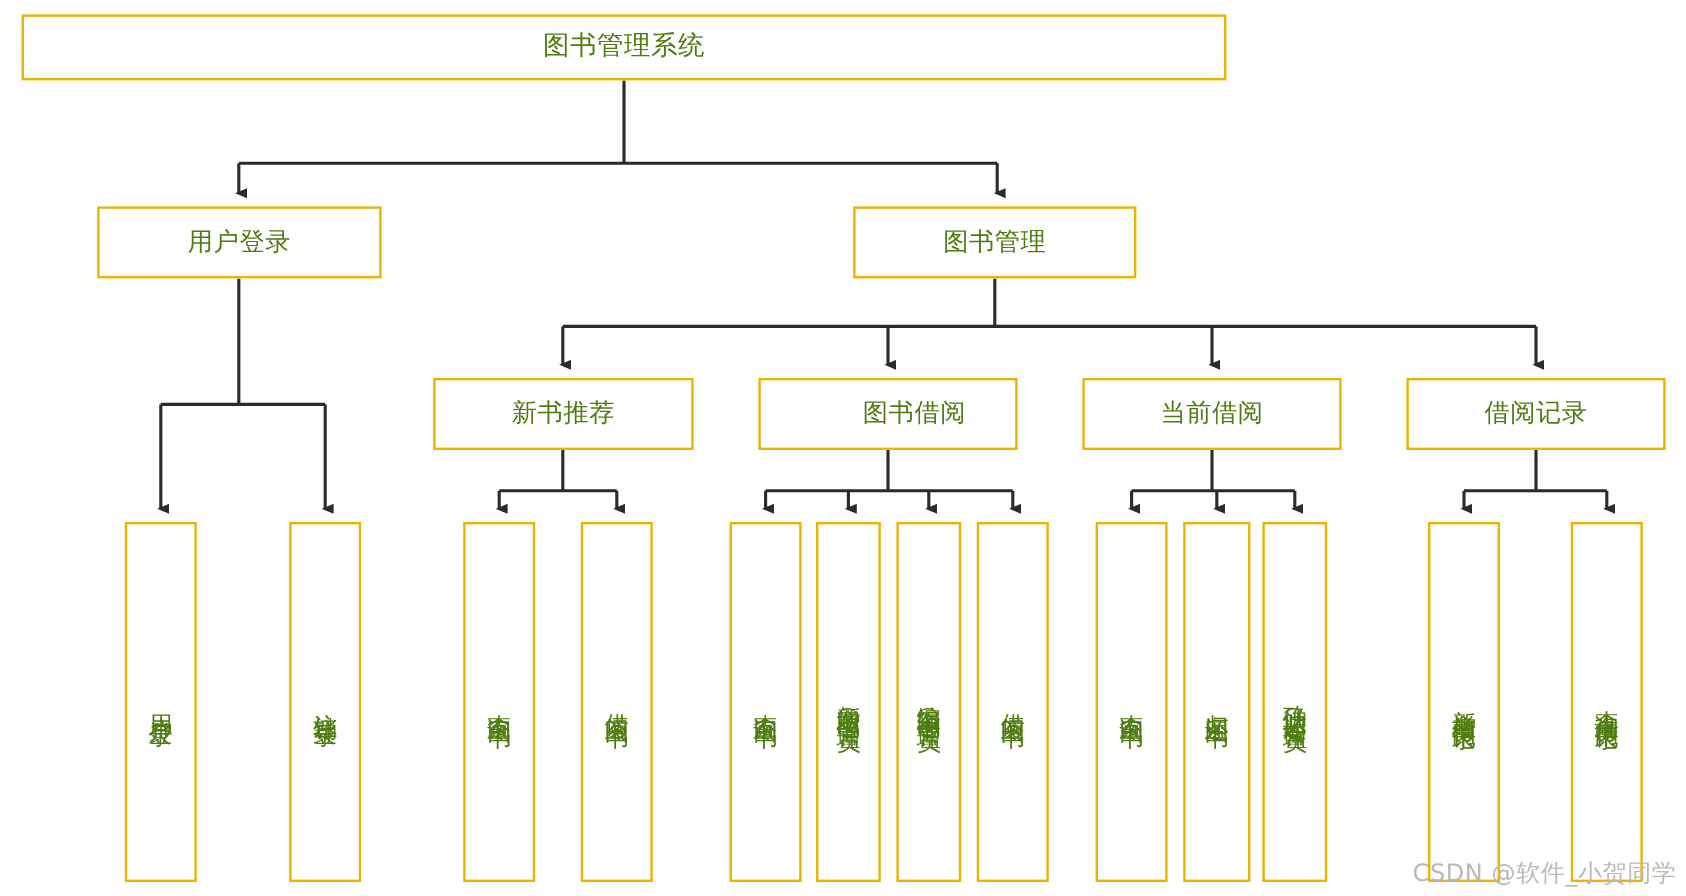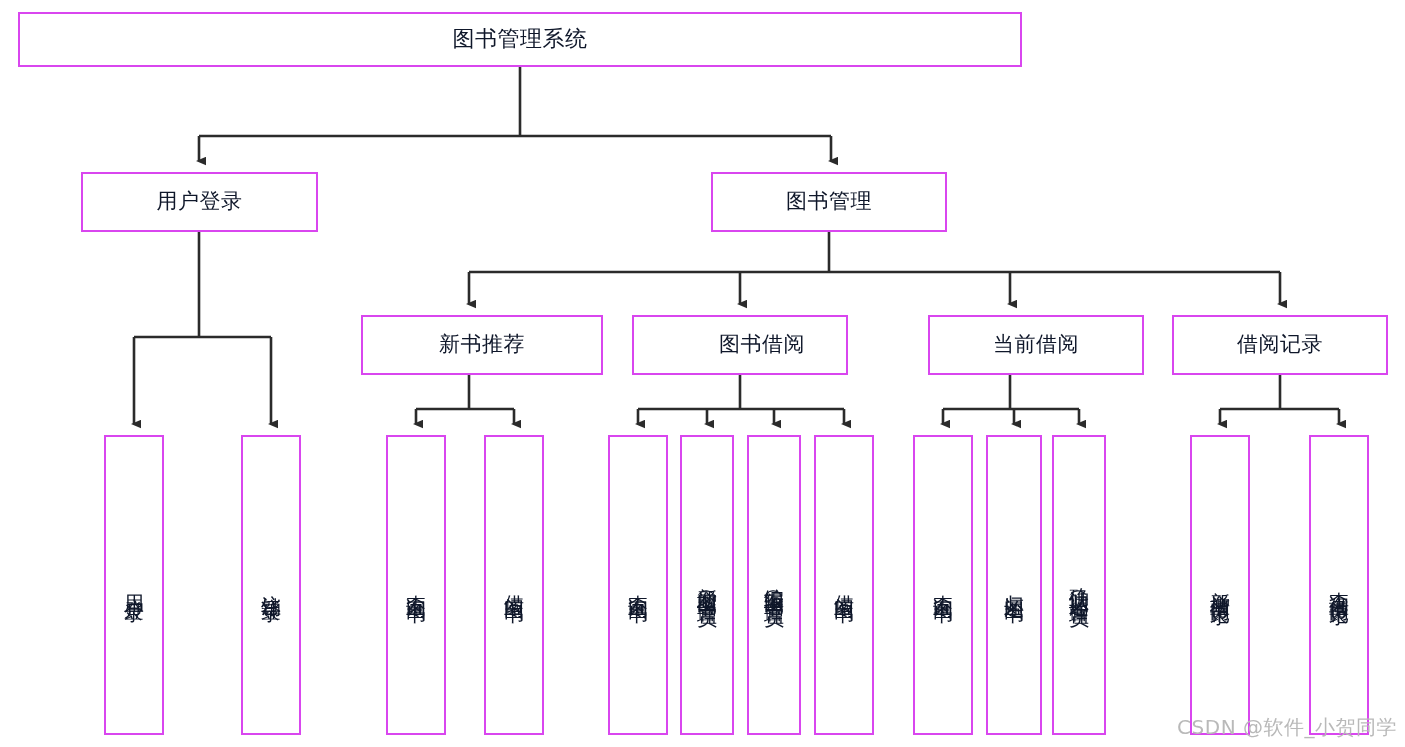--- a/index.html
+++ b/index.html
@@ -23,25 +23,25 @@
     left: 0;
     top: 0;
     width: 1405px;
     height: 747px;
     pointer-events: none;
   }
   .node {
     position: absolute;
     box-sizing: border-box;
     background: #ffffff;
-    border: 2px solid #d946ef;
+    border: 2px solid #eab308;
     display: flex;
     align-items: center;
     justify-content: center;
-    color: #0f172a;
+    color: #4d7c0f;
   }
   .node.horiz {
     font-size: 21px;
     letter-spacing: 0.5px;
     line-height: 1.2;
   }
   .node.vert {
     writing-mode: vertical-rl;
     text-orientation: upright;
     font-size: 20px;
@@ -132,23 +132,23 @@
       <path d="M1220,409 L1220,424" stroke="#2b2b2b" stroke-width="2.6" fill="none" marker-end="url(#arrow)"></path>
       <path d="M1339,409 L1339,424" stroke="#2b2b2b" stroke-width="2.6" fill="none" marker-end="url(#arrow)"></path>
     </g>
   </svg>
 
   <div class="node horiz root" style="left: 18px; top: 12px; width: 1004px; height: 55px;">图书管理系统</div>
 
   <div class="node horiz" style="left: 81px; top: 172px; width: 237px; height: 60px;">用户登录</div>
   <div class="node horiz" style="left: 711px; top: 172px; width: 236px; height: 60px; text-align: center;">图书管理</div>
 
-  <div class="node horiz" style="left: 361px; top: 315px; width: 242px; height: 60px;">新书推荐</div>
+  <div class="node horiz" style="left: 361px; top: 315px; width: 217px; height: 60px;">新书推荐</div>
   <div class="node horiz" style="left: 632px; top: 315px; width: 216px; height: 60px; padding-left: 44px;">图书借阅</div>
-  <div class="node horiz" style="left: 902px; top: 315px; width: 216px; height: 60px; margin-left: 26px;">当前借阅</div>
+  <div class="node horiz" style="left: 902px; top: 315px; width: 216px; height: 60px;">当前借阅</div>
   <div class="node horiz" style="left: 1172px; top: 315px; width: 216px; height: 60px;">借阅记录</div>
 
   <div class="node vert" style="left: 104px; top: 435px; width: 60px; height: 300px;">用户登录</div>
   <div class="node vert" style="left: 241px; top: 435px; width: 60px; height: 300px;">注销登录</div>
   <div class="node vert" style="left: 386px; top: 435px; width: 60px; height: 300px;">查询图书</div>
   <div class="node vert" style="left: 484px; top: 435px; width: 60px; height: 300px;">借阅图书</div>
   <div class="node vert" style="left: 608px; top: 435px; width: 60px; height: 300px;">查询图书</div>
   <div class="node vert" style="left: 680px; top: 435px; width: 54px; height: 300px;">新增图书（管理员）</div>
   <div class="node vert" style="left: 747px; top: 435px; width: 54px; height: 300px;">编辑图书（管理员）</div>
   <div class="node vert" style="left: 814px; top: 435px; width: 60px; height: 300px;">借阅图书</div>

